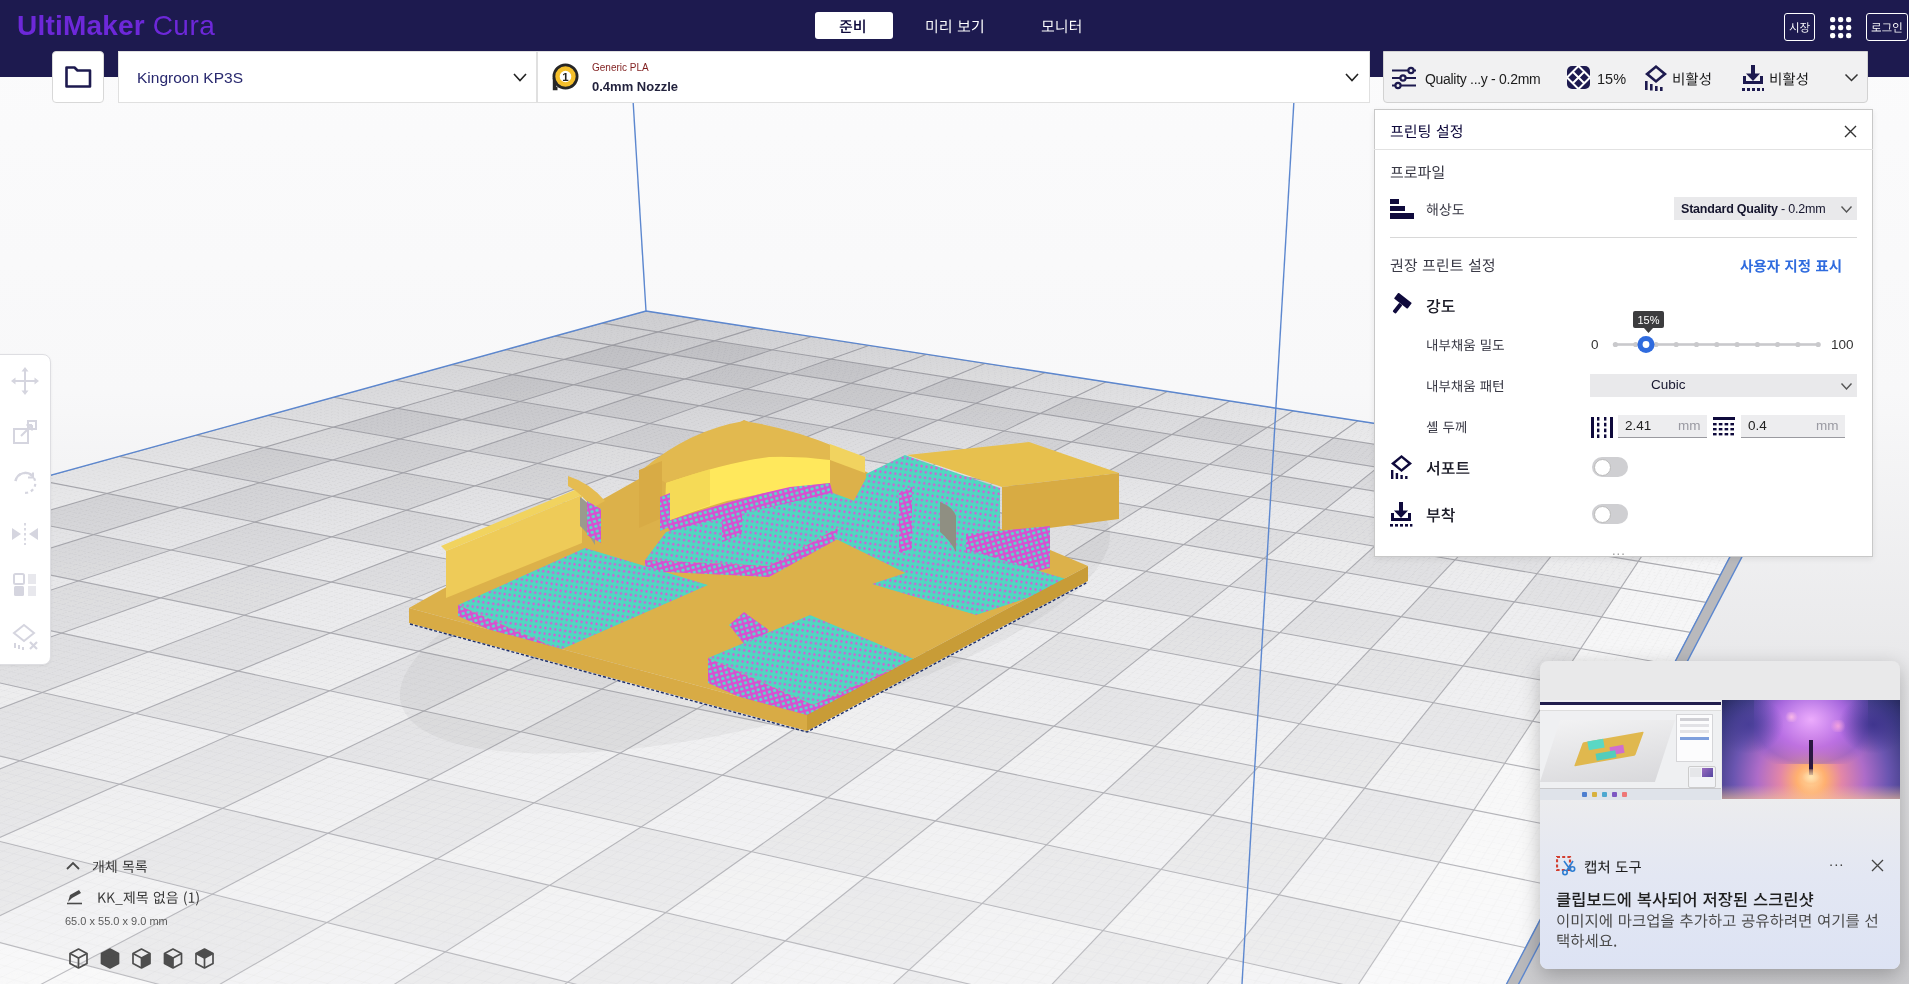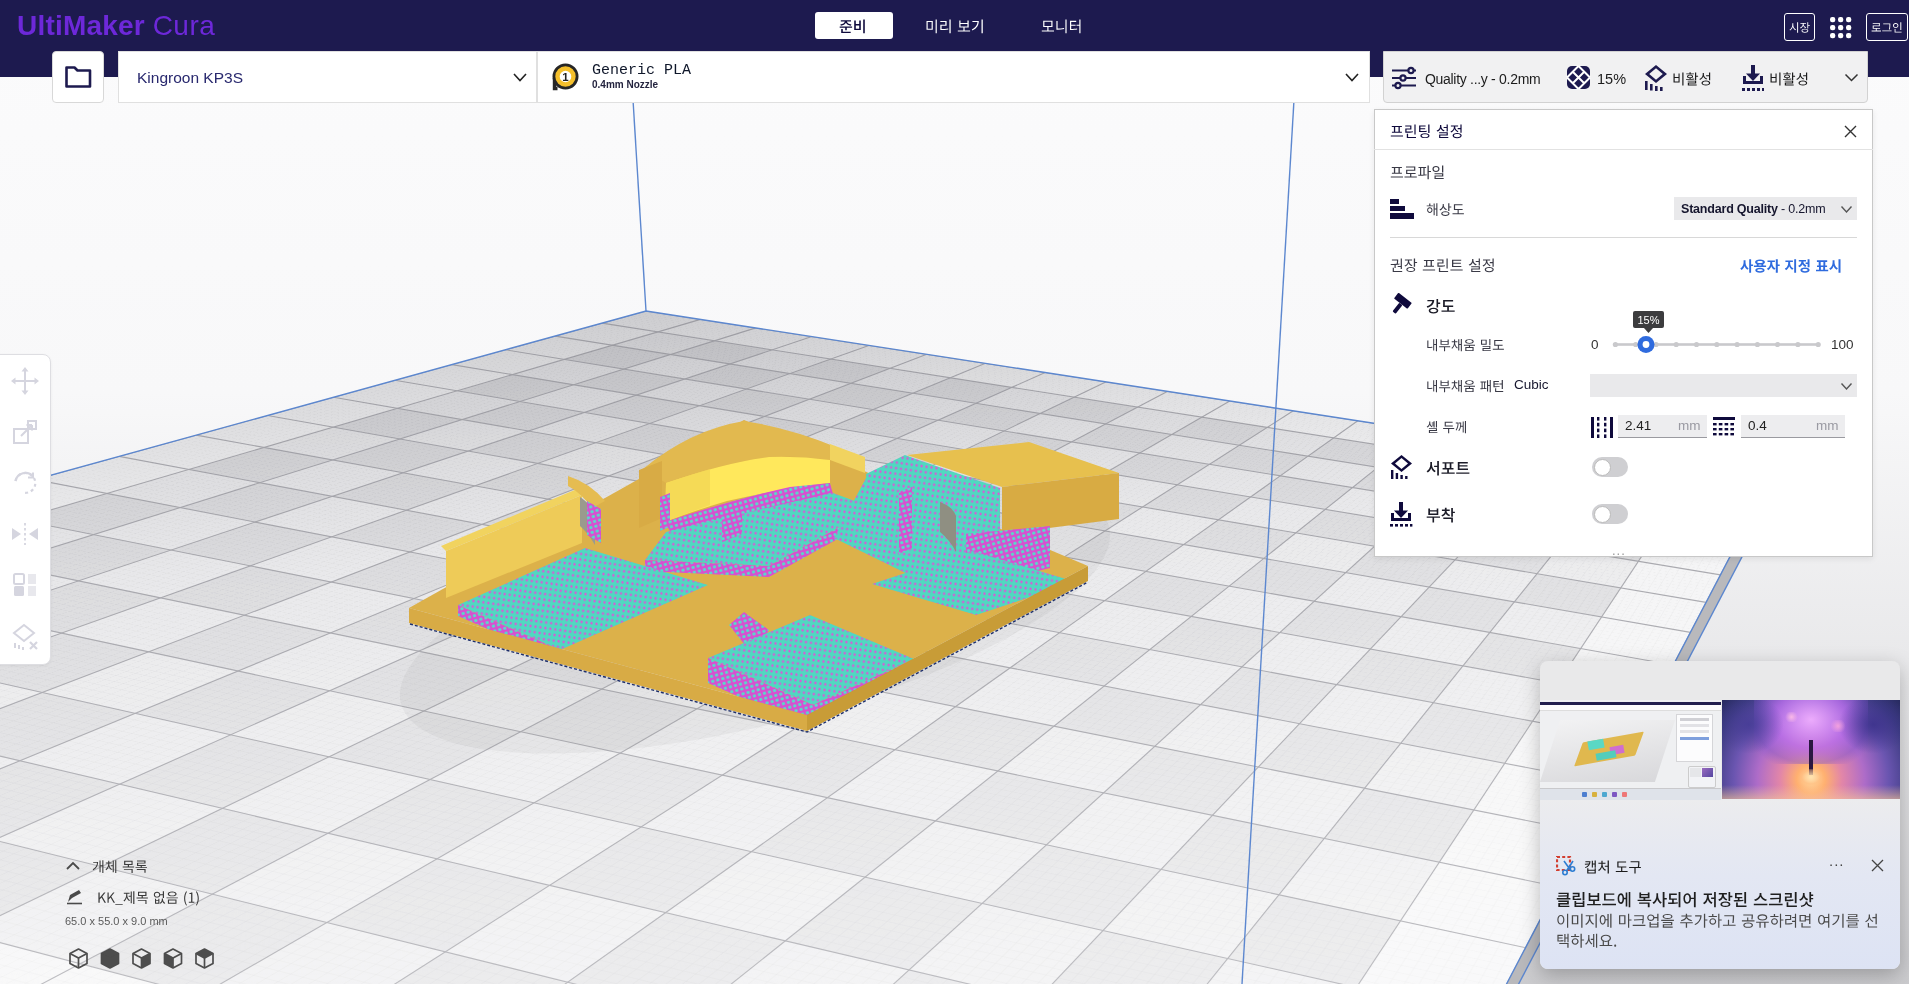--- a/index.html
+++ b/index.html
@@ -241,22 +241,22 @@
 <svg style="position:absolute;left:512px;top:72px" width="16" height="11">
     <path d="M2 2 L8 8.5 L14 2" fill="none" stroke="#222" stroke-width="1.6"></path>
   </svg>
 <div style="position:absolute;left:537px;top:51px;width:833px;height:52px;background:#fff;border:1px solid #e0e0e0;box-sizing:border-box"></div>
 <svg style="position:absolute;left:551px;top:62px" width="30" height="31" viewBox="0 0 30 31">
     <path d="M3.5 16 v10.5 h3" fill="none" stroke="#262626" stroke-width="3.4"></path>
     <circle cx="14.5" cy="14.5" r="11.2" fill="#fff" stroke="#262626" stroke-width="3.6"></circle>
     <circle cx="14.5" cy="14.5" r="8" fill="#fff" stroke="#f5c02c" stroke-width="4.4"></circle>
     <text x="14.5" y="19" text-anchor="middle" font-family="Liberation Sans" font-size="11.5" font-weight="bold" fill="#222">1</text>
   </svg>
-<div style="position:absolute;left:592px;top:62px;font-family:Liberation Mono, monospace;font-size:15px;color:#0f172a">Generic PLA</div>
-<div style="position:absolute;left:592px;top:79px;font-family:'Liberation Sans',sans-serif;font-size:10px;font-weight:bold;color:#23233e">0.4mm Nozzle</div>
+<div style="position:absolute;left:592px;top:62px;font-family:Liberation Sans, sans-serif;font-size:10px;color:#7f1d1d">Generic PLA</div>
+<div style="position:absolute;left:592px;top:79px;font-family:'Liberation Sans',sans-serif;font-size:13px;font-weight:bold;color:#23233e">0.4mm Nozzle</div>
 <svg style="position:absolute;left:1344px;top:72px" width="16" height="11">
     <path d="M2 2 L8 8.5 L14 2" fill="none" stroke="#222" stroke-width="1.6"></path>
   </svg>
 <div style="position:absolute;left:1383px;top:51px;width:485px;height:52px;background:#f1f1f2;border:1px solid #d2d2d2;border-radius:0 0 4px 4px;box-sizing:border-box"></div>
 <svg style="position:absolute;left:1391px;top:65px" width="26" height="26" viewBox="0 0 26 26">
       <g stroke="#1d1a4f" stroke-width="2.2" fill="none">
       <path d="M1 5.5 h17 M22.5 5.5 h2.5"></path>
       <circle cx="20" cy="5.5" r="2.6"></circle>
       <path d="M1 13 h8 M14.5 13 h10.5"></path>
       <circle cx="12" cy="13" r="2.6"></circle>
@@ -367,21 +367,21 @@
       <circle cx="1646" cy="344.5" r="8.5" fill="#2f6bde"></circle>
     <circle cx="1646" cy="344.5" r="3.4" fill="#fff"></circle>
       <rect x="1633" y="311" width="31" height="17" rx="2" fill="#3c3c3e"></rect>
       <path d="M1644 328 l4.5 5 l4.5 -5 Z" fill="#3c3c3e"></path>
       <text x="1648.5" y="324" text-anchor="middle" font-family="Liberation Sans" font-size="11" fill="#fff">15%</text>
   </svg>
 <svg style="position:absolute;left:1426px;top:375px;overflow:visible" width="85" height="27" viewBox="0 -16.2 85 27">
     <path d="M7.2 -10.9L7.2 0.4L8.2 0.4L8.2 -5.3L9.9 -5.3L9.9 1.1L11.0 1.1L11.0 -11.2L9.9 -11.2L9.9 -6.2L8.2 -6.2L8.2 -10.9ZM1.3 -3.1L1.3 -2.1L2.0 -2.1C3.4 -2.1 4.8 -2.2 6.4 -2.5L6.3 -3.5C4.8 -3.2 3.6 -3.1 2.4 -3.1L2.4 -9.7L1.3 -9.7ZM14.5 -10.7L14.5 -5.4L22.7 -5.4L22.7 -10.7L21.6 -10.7L21.6 -9.0L15.6 -9.0L15.6 -10.7ZM15.6 -8.1L21.6 -8.1L21.6 -6.3L15.6 -6.3ZM13.1 -3.9L13.1 -3.0L18.0 -3.0L18.0 1.1L19.1 1.1L19.1 -3.0L24.2 -3.0L24.2 -3.9ZM28.0 -10.7L28.0 -8.9L25.7 -8.9L25.7 -8.0L28.0 -8.0L28.0 -7.4C28.0 -5.4 27.1 -3.3 25.4 -2.3L26.1 -1.5C27.3 -2.2 28.1 -3.6 28.6 -5.1C29.0 -3.6 29.9 -2.4 31.1 -1.8L31.7 -2.6C30.1 -3.5 29.1 -5.5 29.1 -7.4L29.1 -8.0L31.4 -8.0L31.4 -8.9L29.1 -8.9L29.1 -10.7ZM32.2 -10.9L32.2 0.4L33.3 0.4L33.3 -5.3L34.8 -5.3L34.8 1.1L35.9 1.1L35.9 -11.2L34.8 -11.2L34.8 -6.2L33.3 -6.2L33.3 -10.9ZM43.4 -10.9C40.8 -10.9 39.1 -10.1 39.1 -8.6C39.1 -7.2 40.8 -6.4 43.4 -6.4C46.1 -6.4 47.7 -7.2 47.7 -8.6C47.7 -10.1 46.1 -10.9 43.4 -10.9ZM43.4 -10.1C45.4 -10.1 46.6 -9.5 46.6 -8.6C46.6 -7.7 45.4 -7.2 43.4 -7.2C41.5 -7.2 40.3 -7.7 40.3 -8.6C40.3 -9.5 41.5 -10.1 43.4 -10.1ZM46.5 -2.2L46.5 -0.0L40.4 -0.0L40.4 -2.2ZM37.9 -5.4L37.9 -4.5L42.9 -4.5L42.9 -3.1L39.3 -3.1L39.3 0.9L47.6 0.9L47.6 -3.1L44.0 -3.1L44.0 -4.5L49.0 -4.5L49.0 -5.4ZM61.0 -10.9L61.0 0.4L62.1 0.4L62.1 -5.3L63.7 -5.3L63.7 1.1L64.8 1.1L64.8 -11.2L63.7 -11.2L63.7 -6.3L62.1 -6.3L62.1 -10.9ZM54.4 -2.0C56.0 -2.0 58.5 -2.0 60.5 -2.4L60.4 -3.2C60.0 -3.1 59.6 -3.1 59.1 -3.1L59.1 -8.7L60.2 -8.7L60.2 -9.6L54.5 -9.6L54.5 -8.7L55.6 -8.7L55.6 -2.9L54.3 -2.9ZM56.6 -8.7L58.1 -8.7L58.1 -3.0L56.6 -2.9ZM75.7 -11.2L75.7 -7.7L73.4 -7.7L73.4 -6.8L75.7 -6.8L75.7 -2.1L76.9 -2.1L76.9 -11.2ZM69.1 -2.9L69.1 0.8L77.2 0.8L77.2 -0.1L70.2 -0.1L70.2 -2.9ZM67.4 -10.2L67.4 -4.0L68.3 -4.0C70.7 -4.0 72.0 -4.1 73.6 -4.4L73.5 -5.3C72.0 -5.0 70.8 -4.9 68.6 -4.9L68.6 -6.7L72.6 -6.7L72.6 -7.6L68.6 -7.6L68.6 -9.3L72.9 -9.3L72.9 -10.2Z" fill="#3a3a46"></path>
   </svg>
 <div style="position:absolute;left:1590px;top:374px;width:267px;height:23px;background:#e9e9eb"></div>
-<div style="position:absolute;left:1514px;top:377px;font-family:'Liberation Sans',sans-serif;font-size:13.5px;color:#16162e">Cubic</div>
+<div style="position:absolute;left:1651px;top:377px;font-family:'Liberation Sans',sans-serif;font-size:13.5px;color:#16162e">Cubic</div>
 <svg style="position:absolute;left:1840px;top:382px" width="13" height="9">
     <path d="M1.5 1.5 L6.5 7 L11.5 1.5" fill="none" stroke="#555" stroke-width="1.4"></path>
   </svg>
 <svg style="position:absolute;left:1426px;top:416px;overflow:visible" width="47" height="27" viewBox="0 -16.2 47 27">
     <path d="M9.9 -11.2L9.9 -4.6L11.0 -4.6L11.0 -11.2ZM7.5 -10.9L7.5 -9.7L5.8 -9.7L5.8 -8.8L7.5 -8.8L7.5 -7.7L5.8 -7.7L5.8 -6.8L7.5 -6.8L7.5 -4.7L8.6 -4.7L8.6 -10.9ZM2.9 0.0L2.9 0.9L11.4 0.9L11.4 0.0L4.0 0.0L4.0 -1.2L11.0 -1.2L11.0 -4.0L2.9 -4.0L2.9 -3.2L9.9 -3.2L9.9 -2.1L2.9 -2.1ZM3.2 -10.7L3.2 -9.3C3.2 -7.9 2.3 -6.3 0.7 -5.5L1.3 -4.7C2.5 -5.2 3.3 -6.3 3.7 -7.5C4.1 -6.3 4.9 -5.4 6.1 -4.9L6.6 -5.8C5.1 -6.4 4.3 -7.9 4.3 -9.3L4.3 -10.7ZM18.7 -10.4L18.7 -5.7L26.8 -5.7L26.8 -6.6L19.8 -6.6L19.8 -9.5L26.6 -9.5L26.6 -10.4ZM17.1 -4.1L17.1 -3.2L22.1 -3.2L22.1 1.0L23.2 1.0L23.2 -3.2L28.2 -3.2L28.2 -4.1ZM38.9 -11.2L38.9 1.1L40.0 1.1L40.0 -11.2ZM29.8 -9.7L29.8 -8.8L31.6 -8.8C31.5 -6.5 31.1 -4.3 29.6 -2.3L30.5 -1.8C32.2 -4.2 32.6 -7.1 32.6 -9.7ZM36.7 -10.8L36.7 -6.4L35.1 -6.4C35.2 -7.5 35.2 -8.7 35.2 -9.7L33.0 -9.7L33.0 -8.8L34.3 -8.8C34.2 -6.5 34.0 -3.7 32.3 -1.6L33.2 -1.1C34.1 -2.4 34.7 -3.9 34.9 -5.5L36.7 -5.5L36.7 0.4L37.7 0.4L37.7 -10.8Z" fill="#3a3a46"></path>
   </svg>
 <svg style="position:absolute;left:1591px;top:417px" width="22" height="21" viewBox="0 0 22 21">
       <g fill="#0f0a3c">
       <rect x="0" y="0" width="3" height="21"></rect>
       <rect x="6" y="0" width="2.4" height="3.6"></rect>

